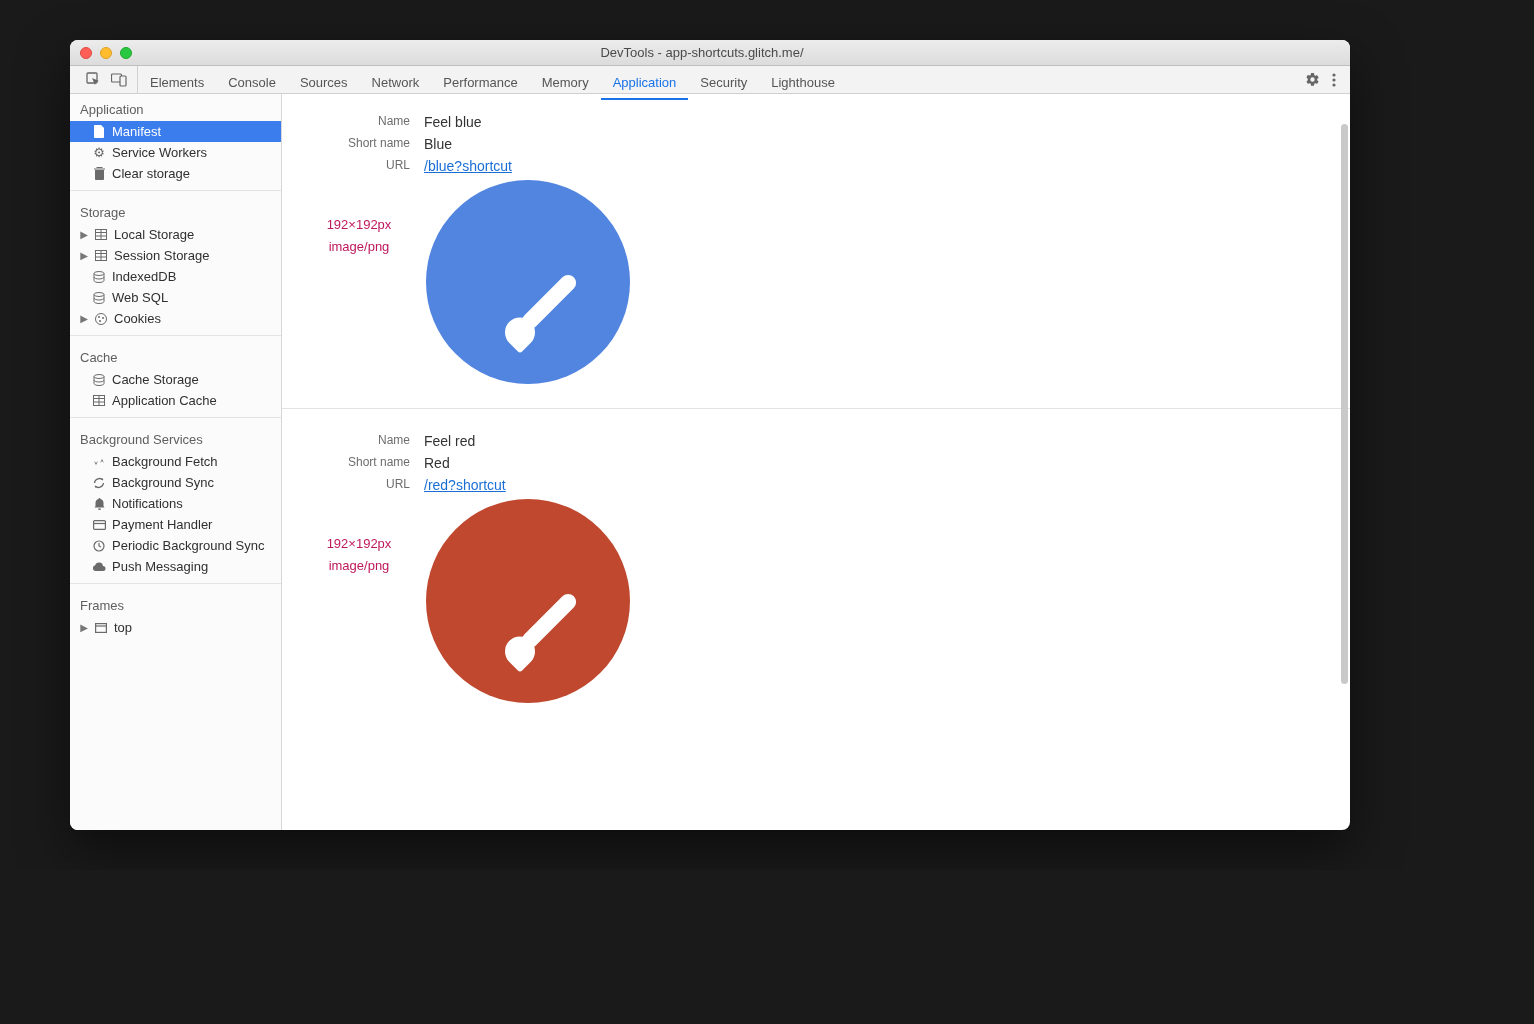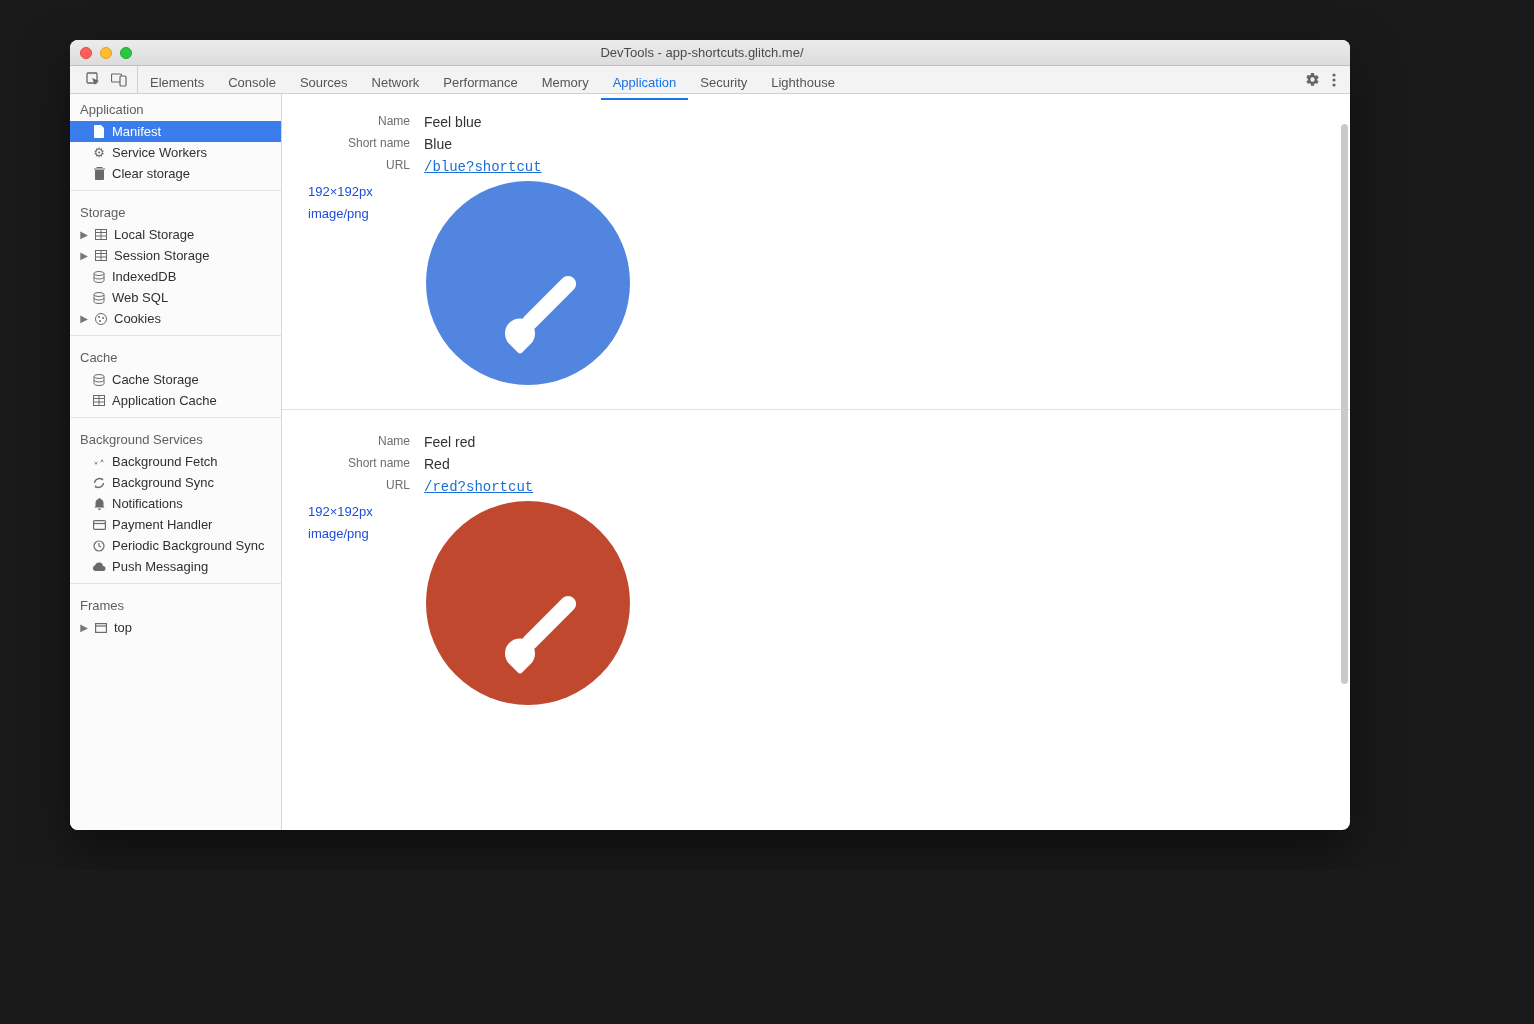--- a/index.html
+++ b/index.html
@@ -71,23 +71,23 @@
   .tree-item .ic { width: 14px; display: inline-flex; justify-content: center; color: #6a6a6a; }
   .tree-item.sel .ic { color: #fff; }
   .divider { height: 1px; background: #e4e4e4; margin: 6px 0; }
   
   .main { flex: 1; overflow: auto; position: relative; }
   .main-inner { padding: 14px 26px 40px; }
   .section-title { font-weight: 600; margin: 4px 0 10px; font-size: 14px; }
   .row { display: flex; align-items: flex-start; margin: 6px 0; }
   .row .label { width: 116px; text-align: right; color: #6d6d6d; padding-right: 14px; font-size: 12px; }
   .row .value { font-size: 14px; }
-  .row .value a { color: #1a6fd6; text-decoration: underline; font-family: Liberation Mono, monospace; }
+  .row .value a { color: #1a6fd6; text-decoration: underline; }
   .icon-row { display: flex; align-items: flex-start; }
-  .icon-meta { width: 116px; text-align: left; color: #1d4ed8; padding-right: 14px; line-height: 1.7; }
+  .icon-meta { width: 116px; text-align: center; color: #be185d; padding-right: 14px; line-height: 1.7; margin-top: 34px; }
   .bigcircle { width: 204px; height: 204px; border-radius: 50%; position: relative; margin-left: 2px; }
   .bigcircle.blue { background: #5185e0; }
   .bigcircle.red  { background: #c0482f; }
   .brush {
     position: absolute; width: 70px; height: 16px; background: #fff;
     border-radius: 8px; transform: rotate(-45deg);
     right: 46px; bottom: 74px;
   }
   .brush::after {
     content: ""; position: absolute; left: -22px; top: -6px;

